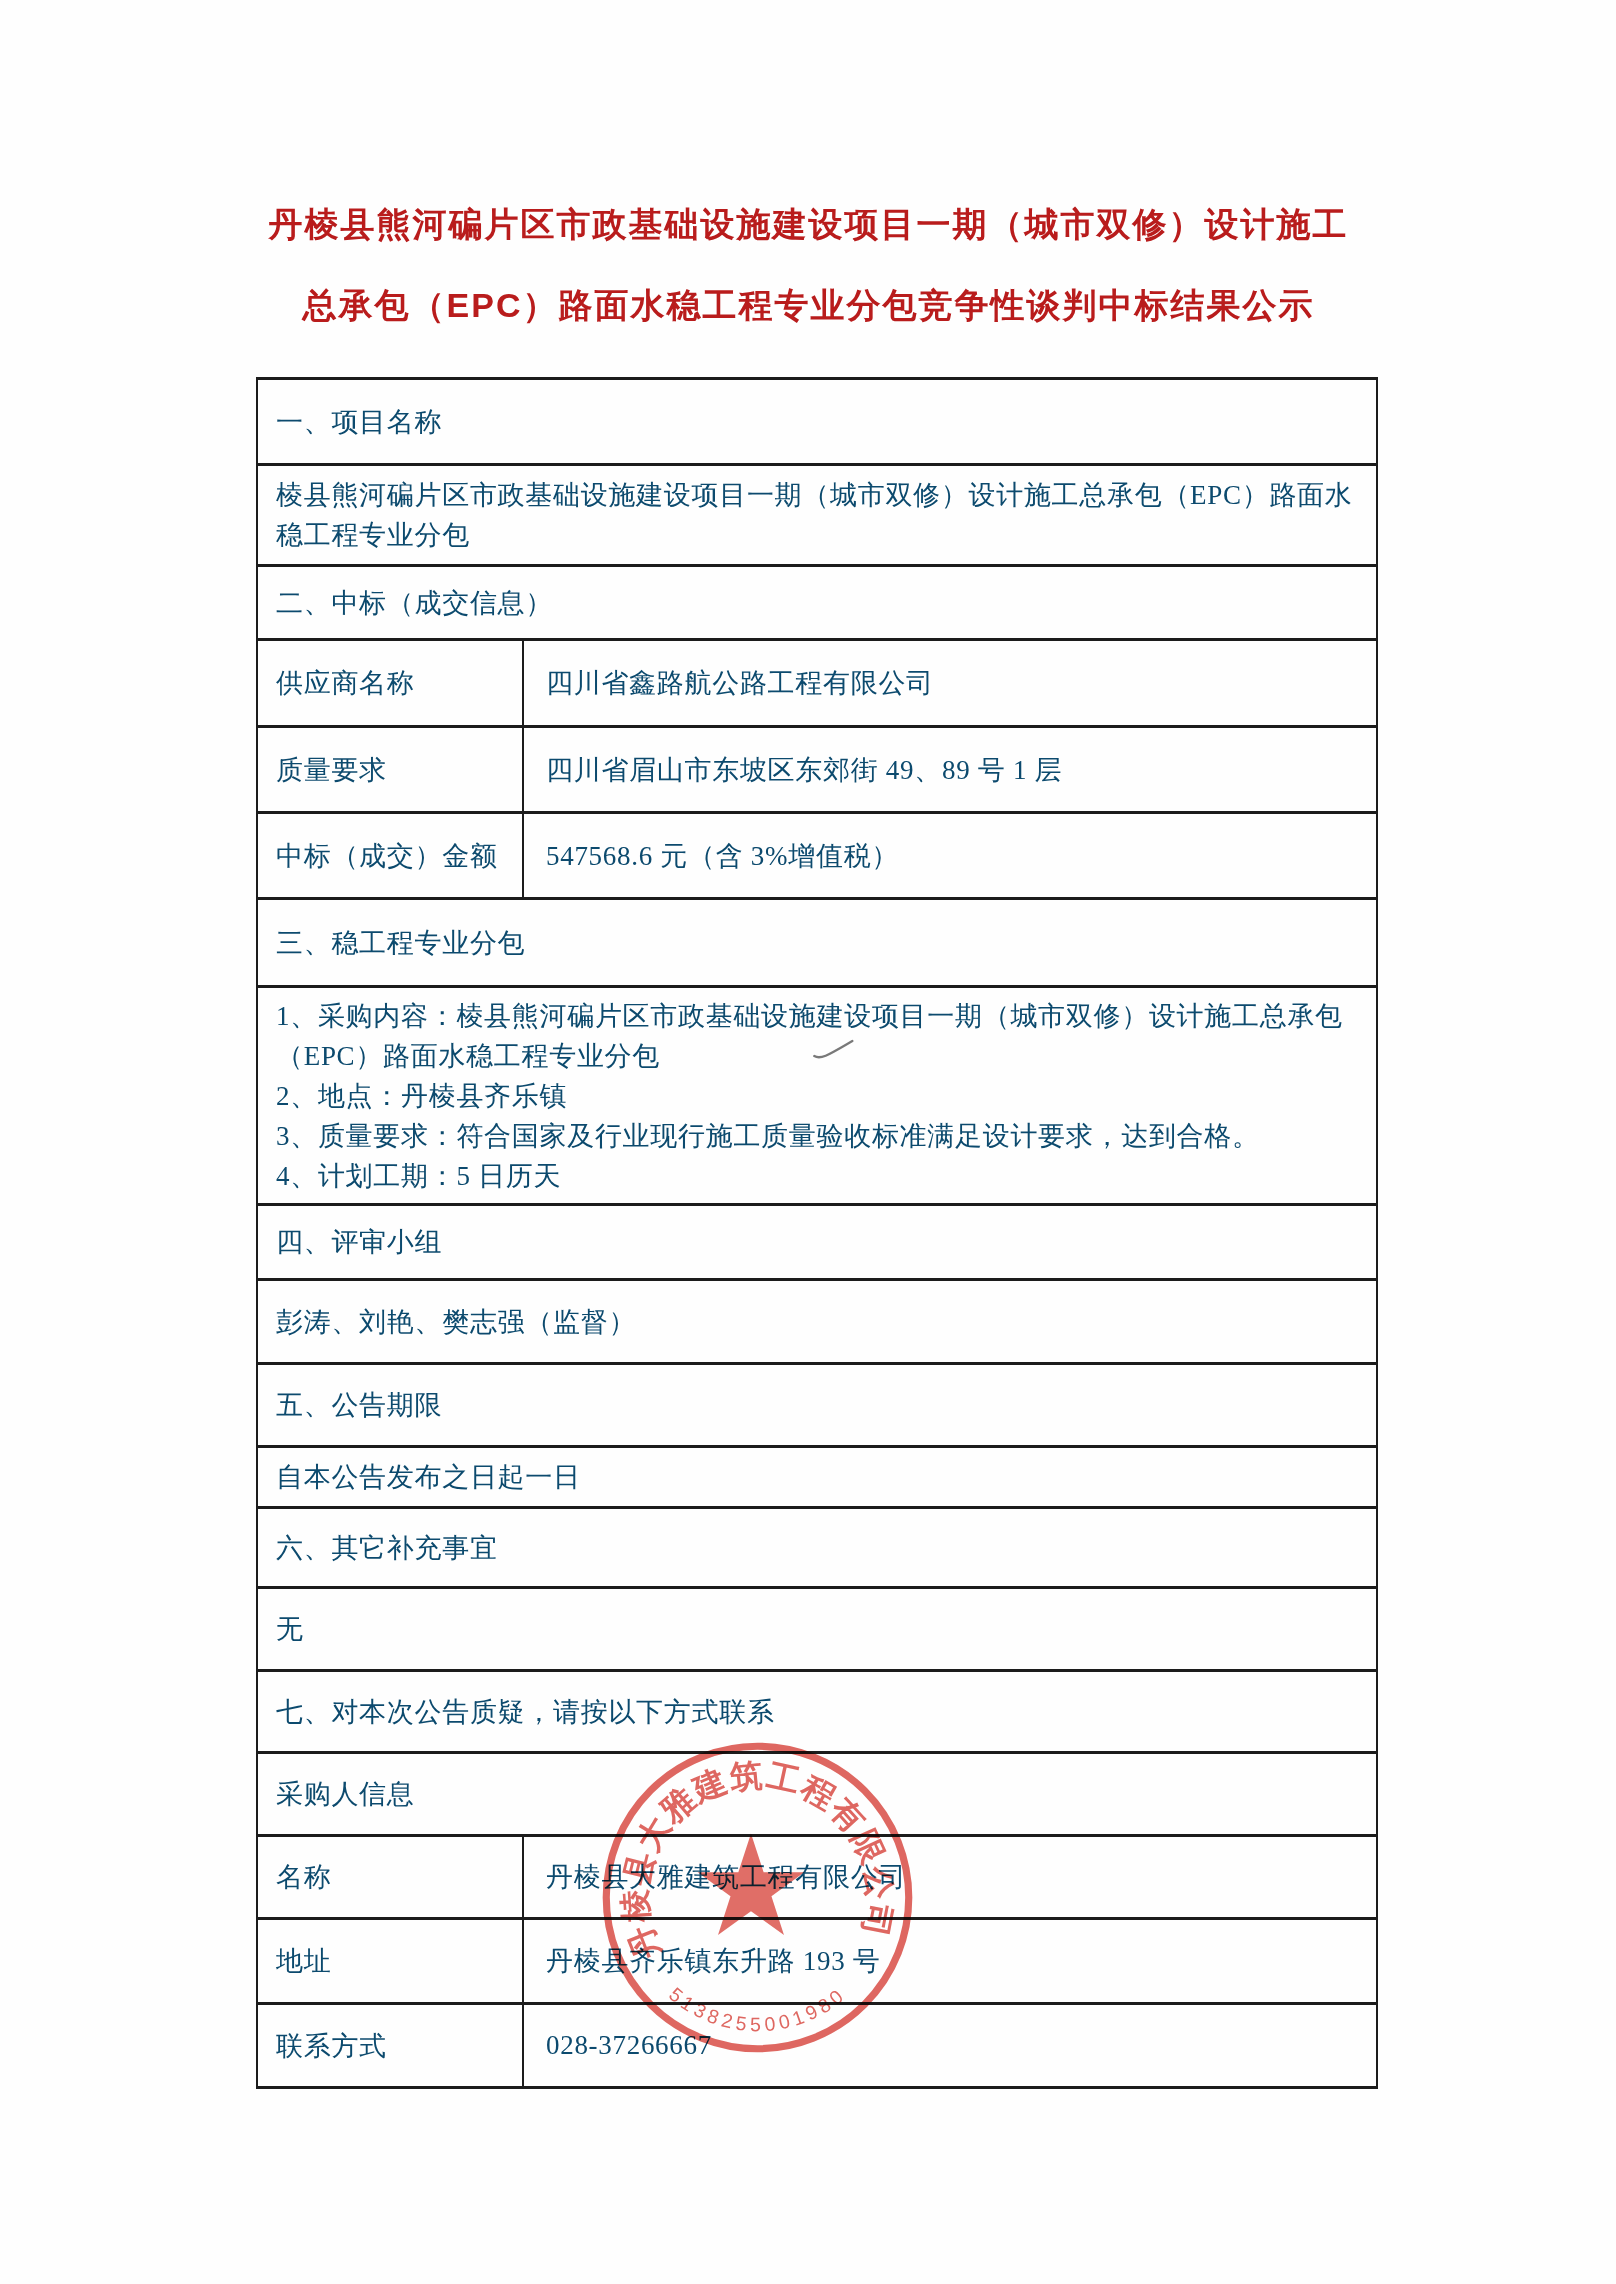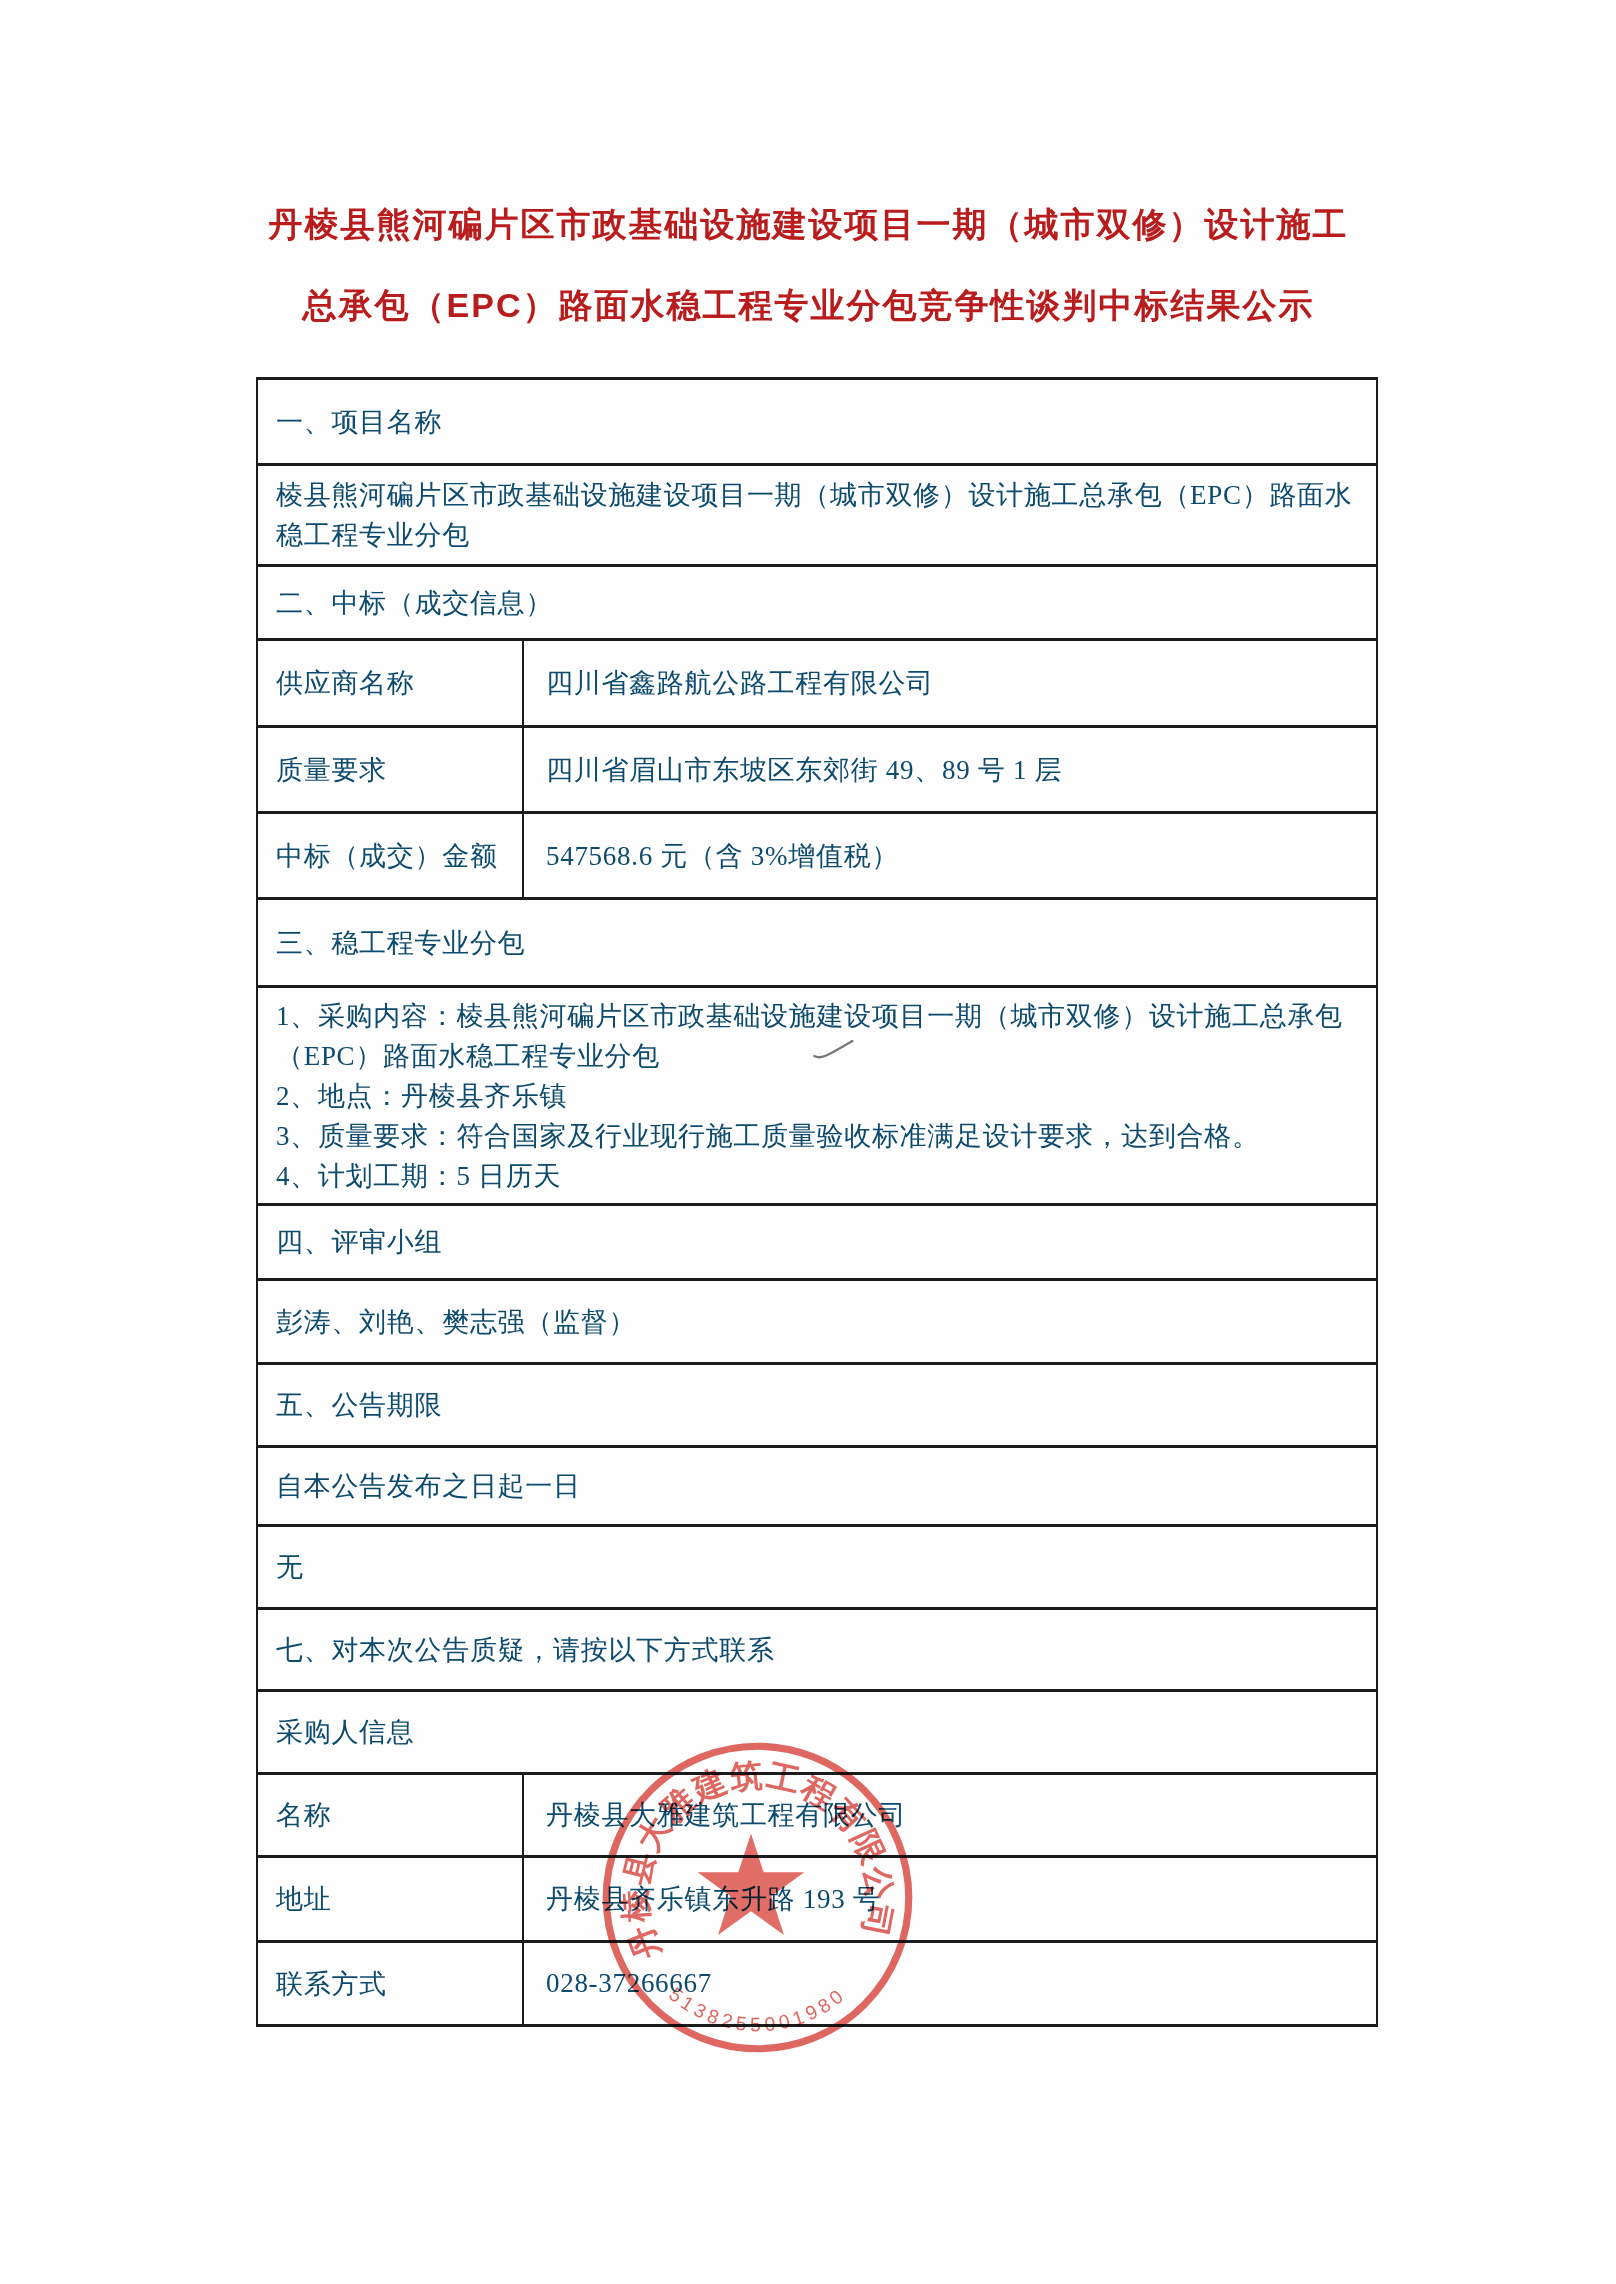--- a/index.html
+++ b/index.html
@@ -79,22 +79,25 @@
       </tr>
       <tr style="height:75px">
         <td colspan="2">四、评审小组</td>
       </tr>
       <tr style="height:84px">
         <td colspan="2">彭涛、刘艳、樊志强（监督）</td>
       </tr>
       <tr style="height:83px">
         <td colspan="2">五、公告期限</td>
       </tr>
-      <tr style="height:79px">
+      <tr style="height:61px">
         <td colspan="2">自本公告发布之日起一日</td>
+      </tr>
+      <tr style="height:80px">
+        <td colspan="2">六、其它补充事宜</td>
       </tr>
       <tr style="height:83px">
         <td colspan="2">无</td>
       </tr>
       <tr style="height:82px">
         <td colspan="2">七、对本次公告质疑，请按以下方式联系</td>
       </tr>
       <tr style="height:83px">
         <td colspan="2">采购人信息</td>
       </tr>

